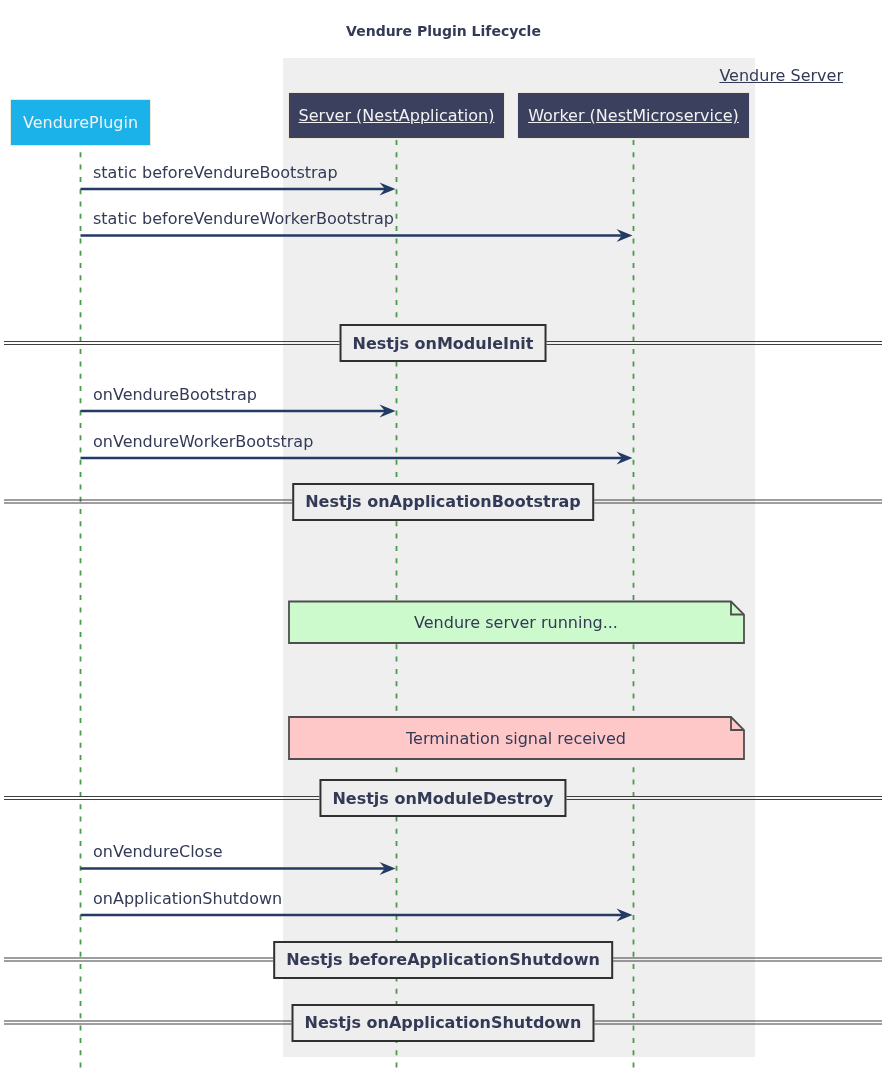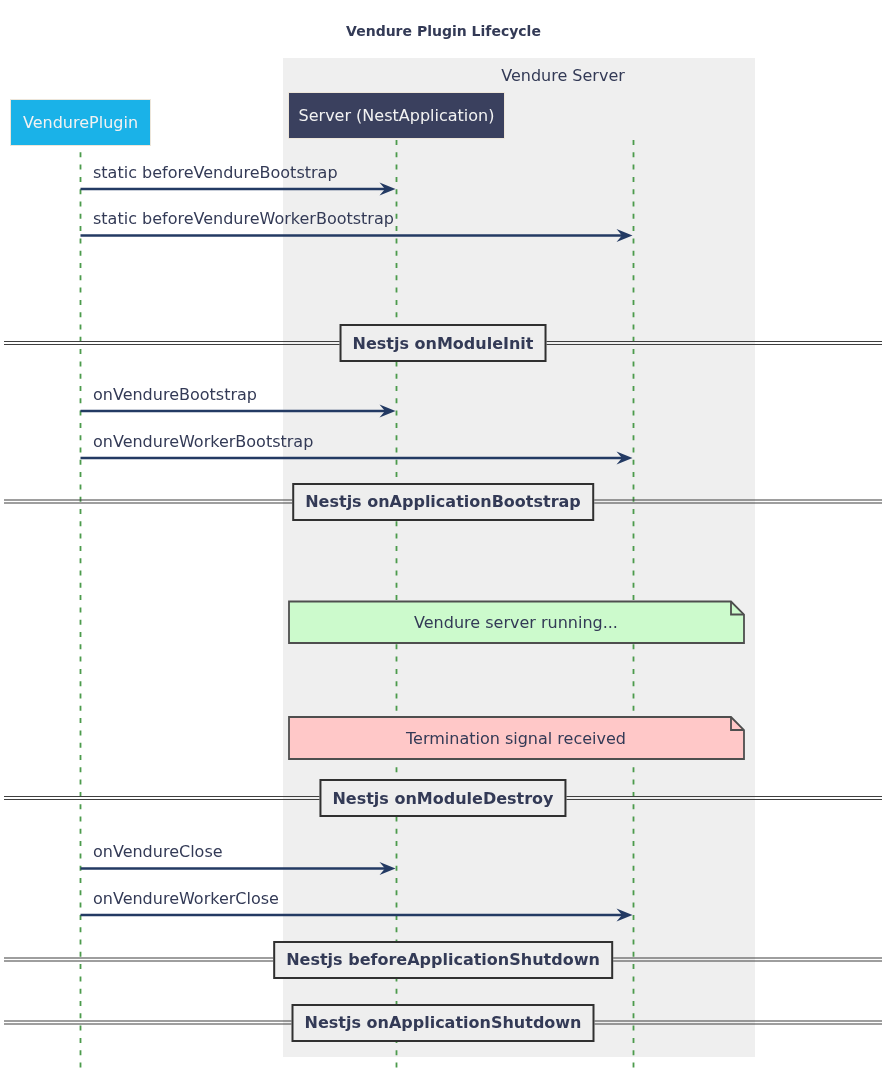--- a/index.html
+++ b/index.html
@@ -13,30 +13,30 @@
   }
   #shapes { position: absolute; left: 0; top: 0; width: 896px; height: 1080px; }
   .txt { position: absolute; color: var(--text-navy); font-size: 16px; line-height: 19px; white-space: nowrap; text-align: center; }
   .title {
     position: absolute; left: 0; width: 887px; top: 19px;
     text-align: center; font-size: 14px; font-weight: bold;
     color: var(--text-navy); line-height: 24px;
   }
   .group-label {
     position: absolute; left: 283px; width: 560px; top: 66px;
-    text-align: center; font-size: 16px; color: var(--text-navy); line-height: 19px;
+    text-align: right; font-size: 16px; color: var(--text-navy); line-height: 19px; text-decoration: underline;
   }
   .actor {
     position: absolute; top: 92px; height: 47px; box-sizing: border-box;
     display: flex; align-items: center; justify-content: center;
     border: 1px solid var(--actor-border);
     font-size: 16px; color: var(--actor-text); white-space: nowrap;
   }
   .actor.cyan { background: var(--actor-cyan); }
-  .actor.navy { background: var(--actor-navy); }
+  .actor.navy { background: var(--actor-navy); text-decoration: underline; }
   .divider-label {
     position: absolute; left: 443px; transform: translateX(-50%);
     height: 38px; box-sizing: border-box; padding: 0 11px;
     display: inline-flex; align-items: center; justify-content: center;
     background: var(--divider-fill); border: 2px solid var(--divider-border);
     font-size: 16px; color: var(--text-navy); white-space: nowrap; font-weight: bold;
   }
   .note-label {
     position: absolute; left: 288px; width: 456px; height: 42px;
     display: flex; align-items: center; justify-content: center;
@@ -115,27 +115,30 @@
   <div class="title">Vendure Plugin Lifecycle</div>
 
   <div class="group-label">Vendure Server</div>
 
   <div class="actor cyan" style="left:10px;width:141px;margin-top:7px;">
     <span>VendurePlugin</span>
   </div>
   <div class="actor navy" style="left:288px;width:217px;">
     <span>Server (NestApplication)</span>
   </div>
+  <div class="actor navy" style="left:517px;width:233px;">
+    <span>Worker (NestMicroservice)</span>
+  </div>
 
   <div class="txt" style="left:93px;top:163px;">static beforeVendureBootstrap</div>
   <div class="txt" style="left:93px;top:209px;">static beforeVendureWorkerBootstrap</div>
   <div class="txt" style="left:93px;top:385px;">onVendureBootstrap</div>
   <div class="txt" style="left:93px;top:432px;">onVendureWorkerBootstrap</div>
   <div class="txt" style="left:93px;top:842px;">onVendureClose</div>
-  <div class="txt" style="left:93px;top:889px;">onVendureWorkerClose</div>
+  <div class="txt" style="left:93px;top:889px;">onApplicationShutdown</div>
 
   <div class="divider-label" style="top:324px;">Nestjs onModuleInit</div>
   <div class="divider-label" style="top:482.5px;">Nestjs onApplicationBootstrap</div>
   <div class="divider-label" style="top:779px;">Nestjs onModuleDestroy</div>
   <div class="divider-label" style="top:940.5px;">Nestjs beforeApplicationShutdown</div>
   <div class="divider-label" style="top:1003.5px;">Nestjs onApplicationShutdown</div>
 
   <div class="note-label" style="top:601.5px;">Vendure server running...</div>
   <div class="note-label" style="top:717px;">Termination signal received</div>
 

